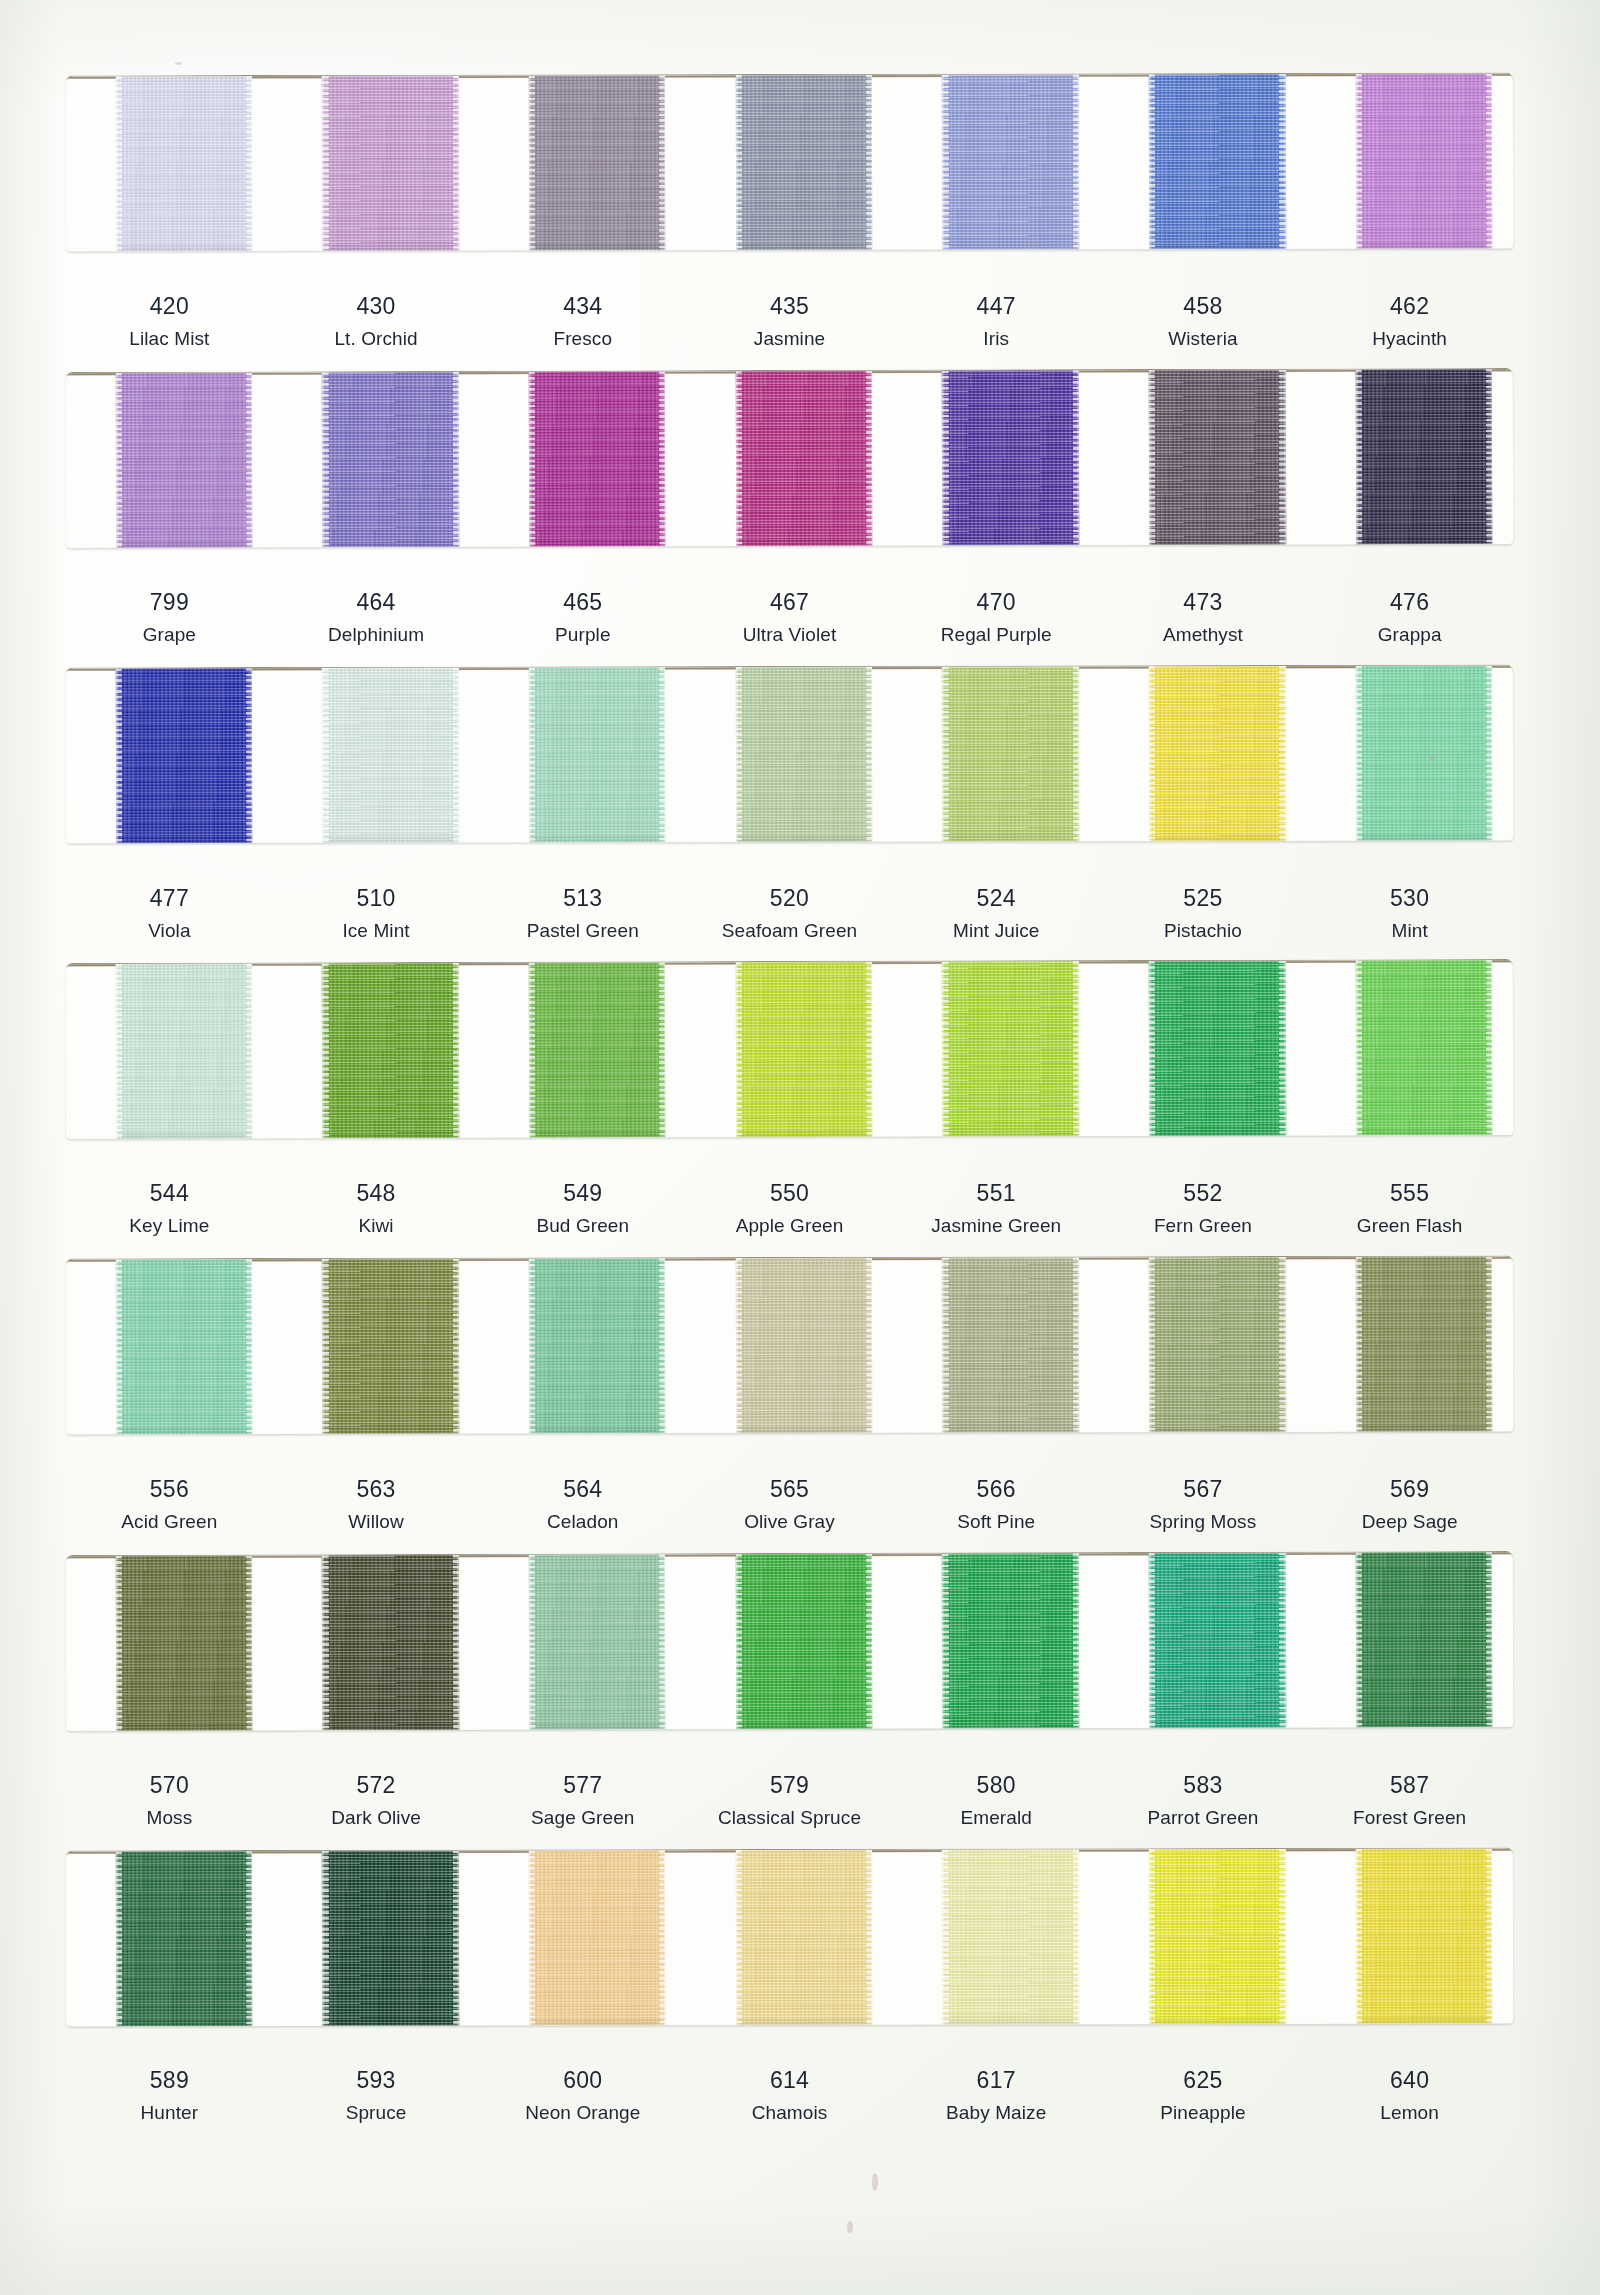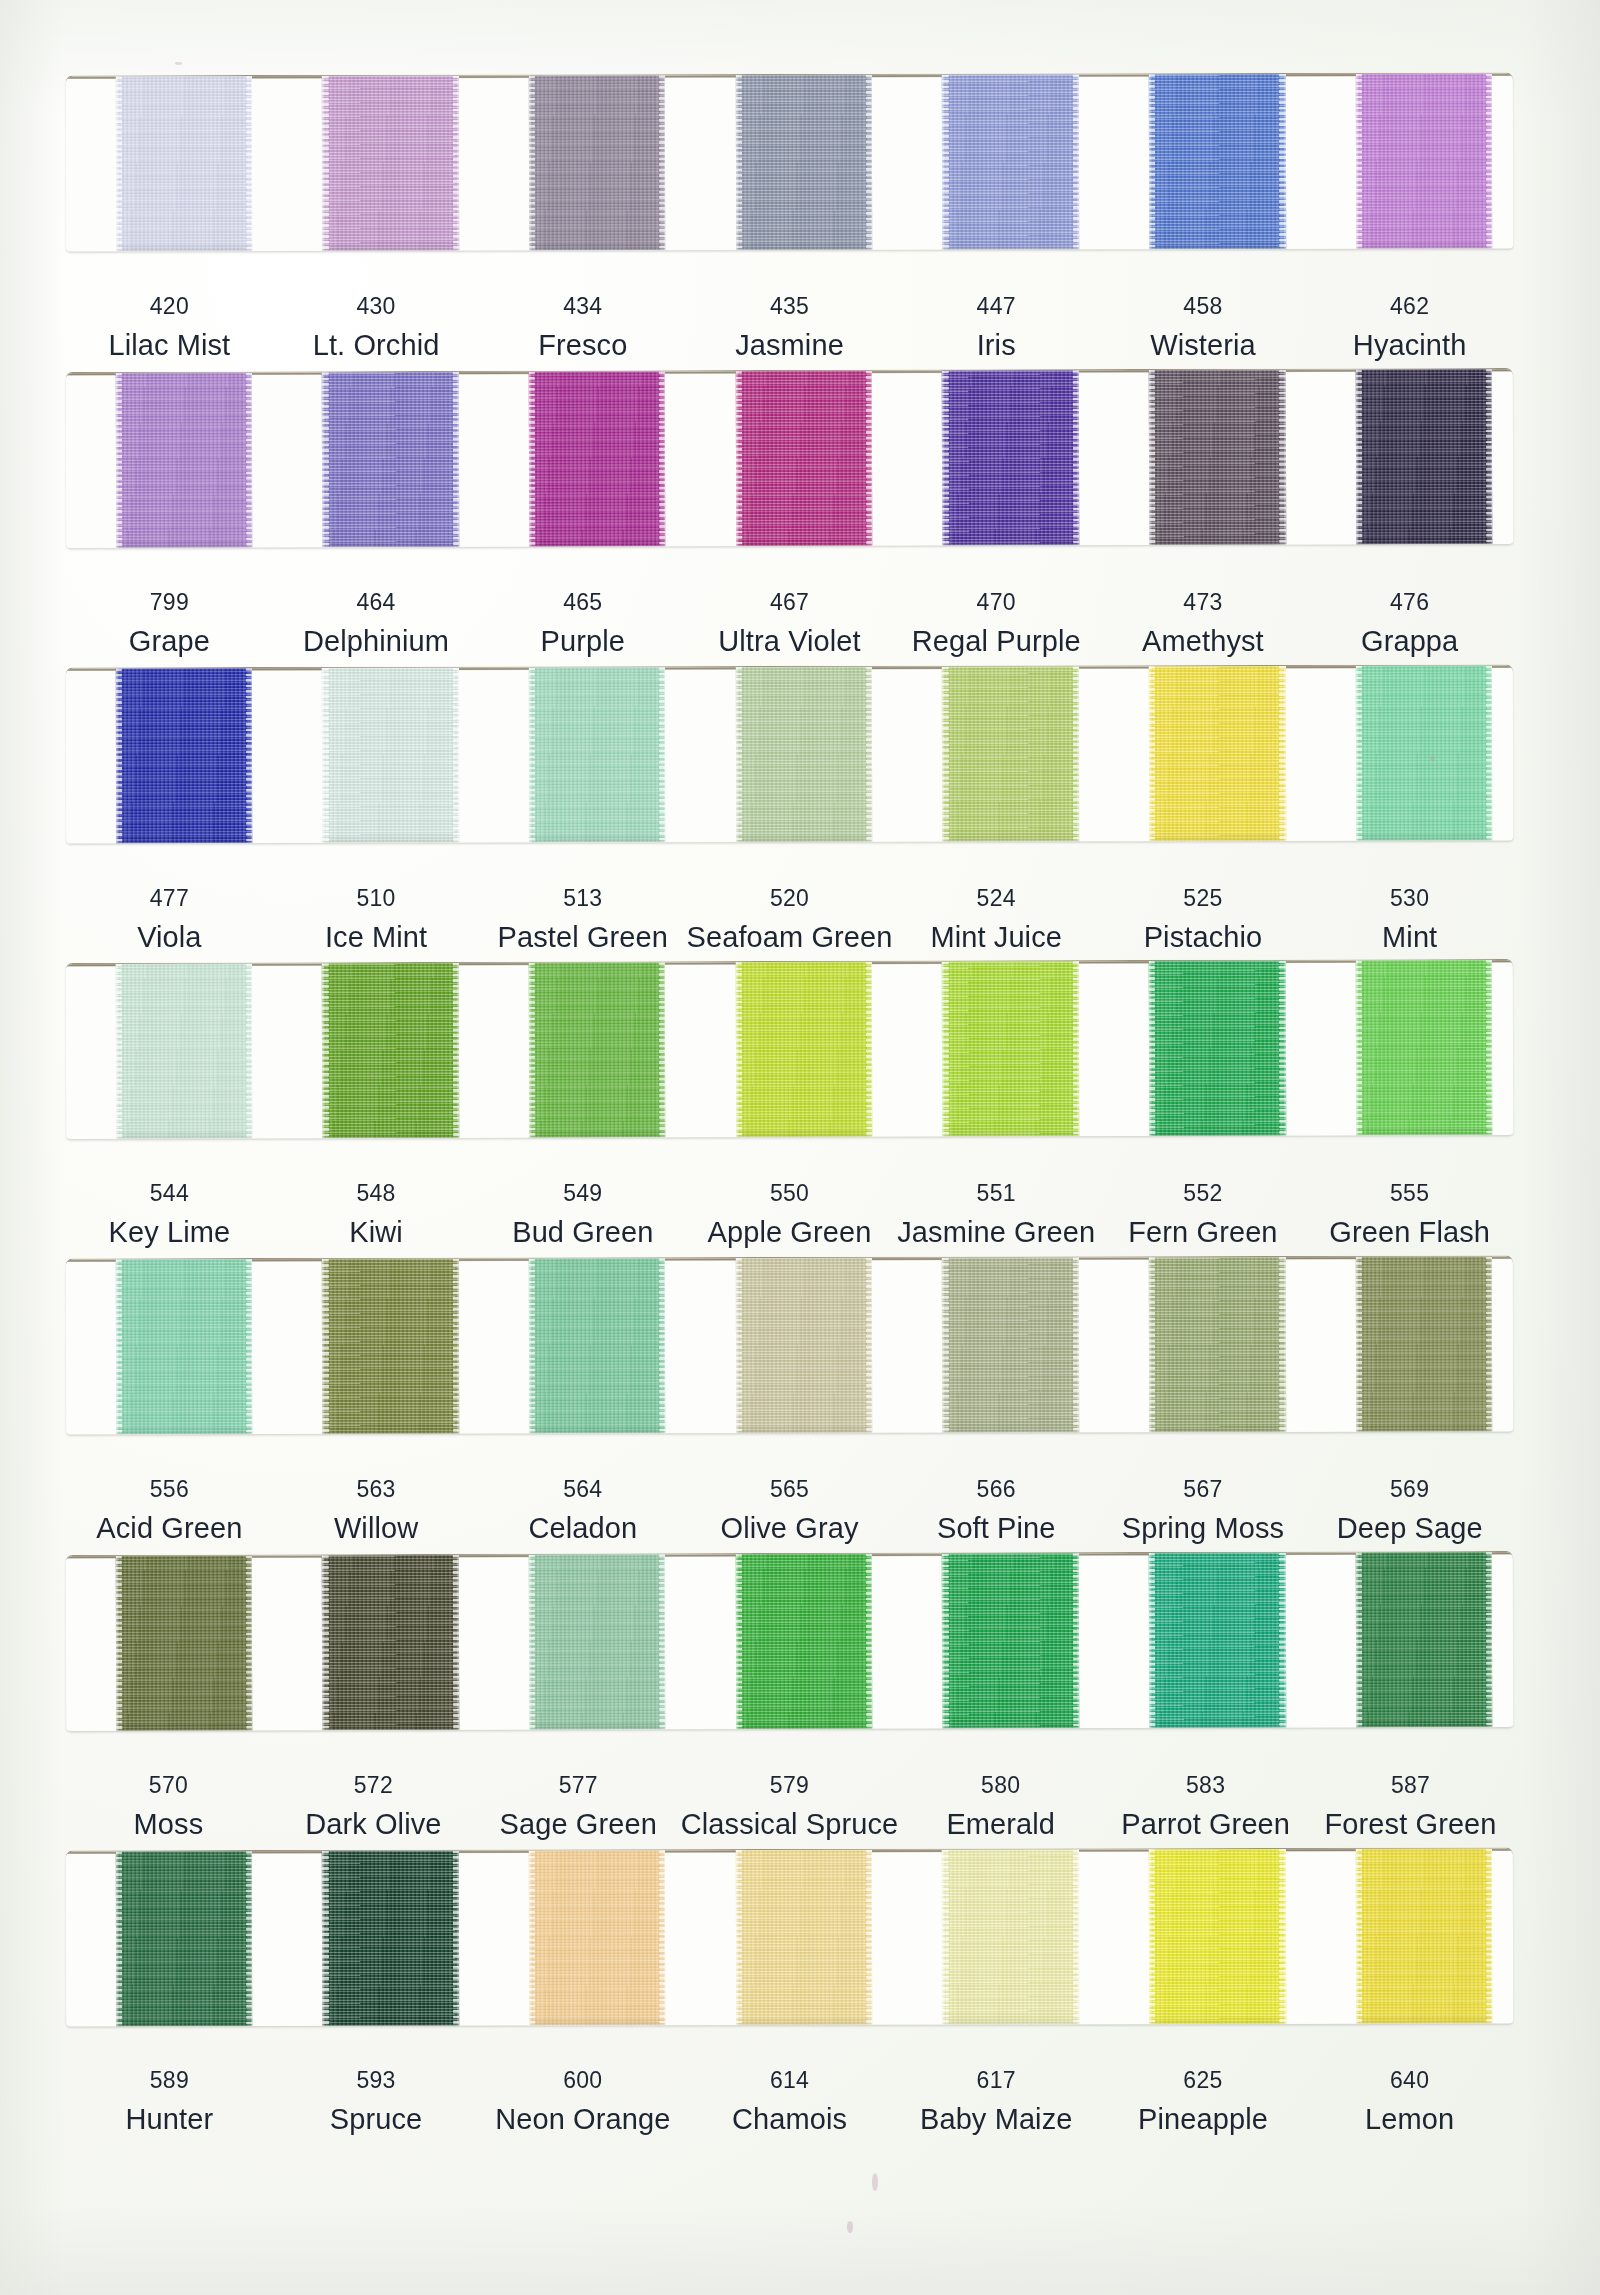--- a/index.html
+++ b/index.html
@@ -126,21 +126,21 @@
     color: #1d2432;
     line-height: 1.25;
   }
   .code {
     font-size: 23px;
     letter-spacing: 0.3px;
     display: block;
     margin-bottom: 6.2px;
   }
   .name {
-    font-size: 29px;
+    font-size: 19px;
     letter-spacing: 0.1px;
     display: block;
     white-space: nowrap;
   }
   
   .speck{
     position:absolute;
     background: rgba(186,150,168,.35);
     border-radius:50%;
     pointer-events:none;
@@ -285,21 +285,21 @@
             <div class="ribbon" title="524 Lime Juice" style="--c: #b4d06a;"></div>
           </div>
           <div class="cell">
             <div class="ribbon" title="525 Pistachio" style="--c: #f4e23c;"></div>
           </div>
           <div class="cell">
             <div class="ribbon" title="530 Mint" style="--c: #76d9a4;"></div>
           </div>
         </div>
       </div>
-      <div class="labels" style="top: 884px;">
+      <div class="labels" style="top: 884px; justify-content: center;">
         <div class="label">
           <span class="code">477</span>
           <span class="name">Viola</span>
         </div>
         <div class="label">
           <span class="code">510</span>
           <span class="name">Ice Mint</span>
         </div>
         <div class="label">
           <span class="code">513</span>

